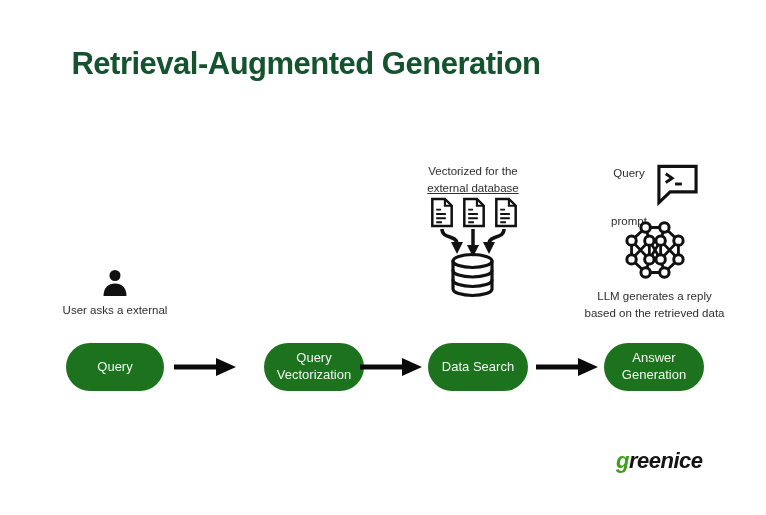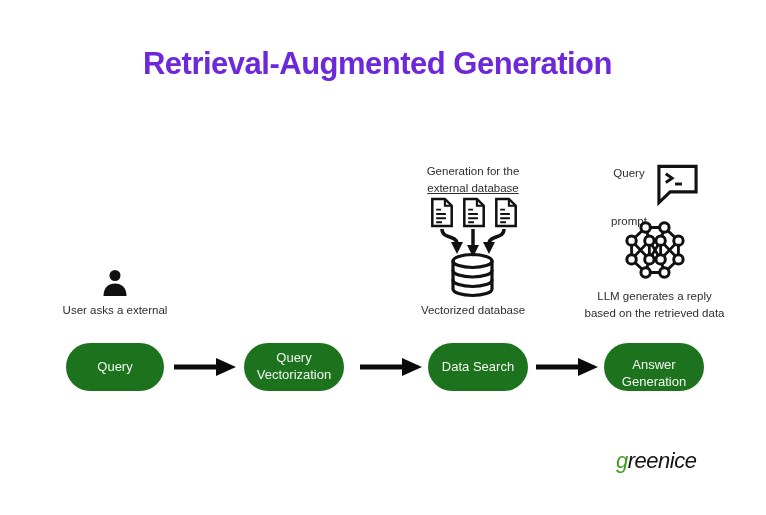--- a/index.html
+++ b/index.html
@@ -3,40 +3,40 @@
 <meta charset="utf-8">
 <style>
   html,body{margin:0;padding:0;background:#fff;}
   #canvas{
     position:relative;width:766px;height:515px;background:#ffffff;overflow:hidden;
     font-family:"Liberation Sans",sans-serif;color:#2e2e2e;
   }
   .abs{position:absolute;}
   
   .title{
-    top:46px;left:0;width:612px;text-align:right;
-    font-size:31px;font-weight:700;letter-spacing:-0.5px;color:#6d28d9;
+    top:46px;left:0;width:612px;text-align:center;
+    font-size:31px;font-weight:700;letter-spacing:-0.5px;color:#14532d;
   }
   
   .caption{
     font-size:11.5px;line-height:1.5;text-align:center;color:#2e2e2e;
   }
   
   .pill{
     top:343px;height:48px;border-radius:24px;background:#1d731d;
     display:flex;align-items:center;justify-content:center;
   }
   .pill span{
     color:#f2f7f2;font-size:13px;line-height:1.3;text-align:center;padding:0 10px;
   }
   .flow-arrow{top:356px;width:64px;height:22px;}
   
   .logo{
     top:448px;left:616px;width:100px;
-    font-size:22px;font-style:italic;font-weight:400;letter-spacing:-0.5px;
+    font-size:22px;font-style:italic;font-weight:700;letter-spacing:-0.5px;
     color:#141414;text-align:left;
   }
   .logo .g{color:#3f9e1c;}
   svg{display:block;}
 </style>
 </head>
 <body>
 
 <div id="canvas">
 
@@ -44,21 +44,21 @@
 
   <div class="abs" style="left:100px;top:268px;width:30px;height:30px;">
     <svg width="30" height="30" viewBox="0 0 30 30">
       <circle cx="15" cy="7.5" r="5.5" fill="#111"></circle>
       <path d="M3.5,28 c0,-8.5 5,-12.5 11.5,-12.5 s11.5,4 11.5,12.5 Z" fill="#111"></path>
     </svg>
   </div>
   <div class="abs caption" style="left:45px;top:302px;width:140px;">User asks a external</div>
 
   <div class="abs caption" style="left:403px;top:163px;width:140px;">
-    <span style="display:block;">Generation for the</span>
+    <span style="display:block;">Vectorized for the</span>
     <span style="display:block;text-decoration:underline;">external database</span>
   </div>
 
   <div class="abs" style="left:429px;top:197px;">
     <svg width="26" height="31" viewBox="0 0 26 32" fill="none" stroke="#111">
       <path d="M3,2 H16 L23,9 V30 H3 Z" stroke-width="2.6"></path>
       <path d="M16,2 V9 H23" stroke-width="2.2"></path>
       <path d="M7,13 H12 M7,17.5 H17 M7,22 H17 M7,26 H13" stroke-width="2"></path>
     </svg>
   </div>
@@ -89,21 +89,20 @@
   </div>
 
   <div class="abs" style="left:449px;top:252px;">
     <svg width="47" height="46" viewBox="0 0 47 46" fill="none" stroke="#111" stroke-width="3.2" stroke-linecap="round">
       <ellipse cx="23.5" cy="9" rx="19.5" ry="6.5"></ellipse>
       <path d="M4,9 V37 A19.5,6.5 0 0 0 43,37 V9"></path>
       <path d="M4,18.5 A19.5,6.5 0 0 0 43,18.5"></path>
       <path d="M4,28 A19.5,6.5 0 0 0 43,28"></path>
     </svg>
   </div>
-  <div class="abs caption" style="left:403px;top:302px;width:140px;">Vectorized database</div>
 
   <div class="abs caption" style="left:601px;top:165px;width:56px;">
     <span style="display:block;">Query</span>
     <span style="display:block;margin-top:31px;">prompt</span>
   </div>
 
   <div class="abs" style="left:655px;top:163px;">
     <svg width="45" height="43" viewBox="0 0 46 44" fill="none" stroke="#111">
       <path d="M4,3.5 H42 V29.5 H15.5 L4,40.5 Z" stroke-width="3.2" stroke-linejoin="miter"></path>
       <path d="M11,11 L17.5,15.5 L11,20" stroke-width="3"></path>
@@ -142,39 +141,39 @@
     <span>Query</span>
   </div>
 
   <div class="abs caption" style="left:584px;top:288px;width:141px;">LLM generates a reply based on the retrieved data</div>
   <div class="abs flow-arrow" style="left:172px;">
     <svg width="64" height="22" viewBox="0 0 64 22">
       <path d="M2,11 H45" stroke="#0a0a0a" stroke-width="5"></path>
       <polygon points="44,2 64,11 44,20" fill="#0a0a0a"></polygon>
     </svg>
   </div>
-  <div class="abs pill" style="left:244px;width:100px;">
+  <div class="abs pill" style="left:264px;width:100px;">
     <span>Query Vectorization</span>
   </div>
   <div class="abs flow-arrow" style="left:358px;">
     <svg width="64" height="22" viewBox="0 0 64 22">
       <path d="M2,11 H45" stroke="#0a0a0a" stroke-width="5"></path>
       <polygon points="44,2 64,11 44,20" fill="#0a0a0a"></polygon>
     </svg>
   </div>
   <div class="abs pill" style="left:428px;width:100px;justify-content:center;">
     <span>Data Search</span>
   </div>
   <div class="abs flow-arrow" style="left:534px;">
     <svg width="64" height="22" viewBox="0 0 64 22">
       <path d="M2,11 H45" stroke="#0a0a0a" stroke-width="5"></path>
       <polygon points="44,2 64,11 44,20" fill="#0a0a0a"></polygon>
     </svg>
   </div>
-  <div class="abs pill" style="left:604px;width:100px;align-items:flex-end;">
+  <div class="abs pill" style="left:604px;width:100px;">
     <span>Answer Generation</span>
   </div>
 
   <div class="abs logo">
     <span class="g">g</span><span>reenice</span>
   </div>
 
 </div>
 
 </body></html>

